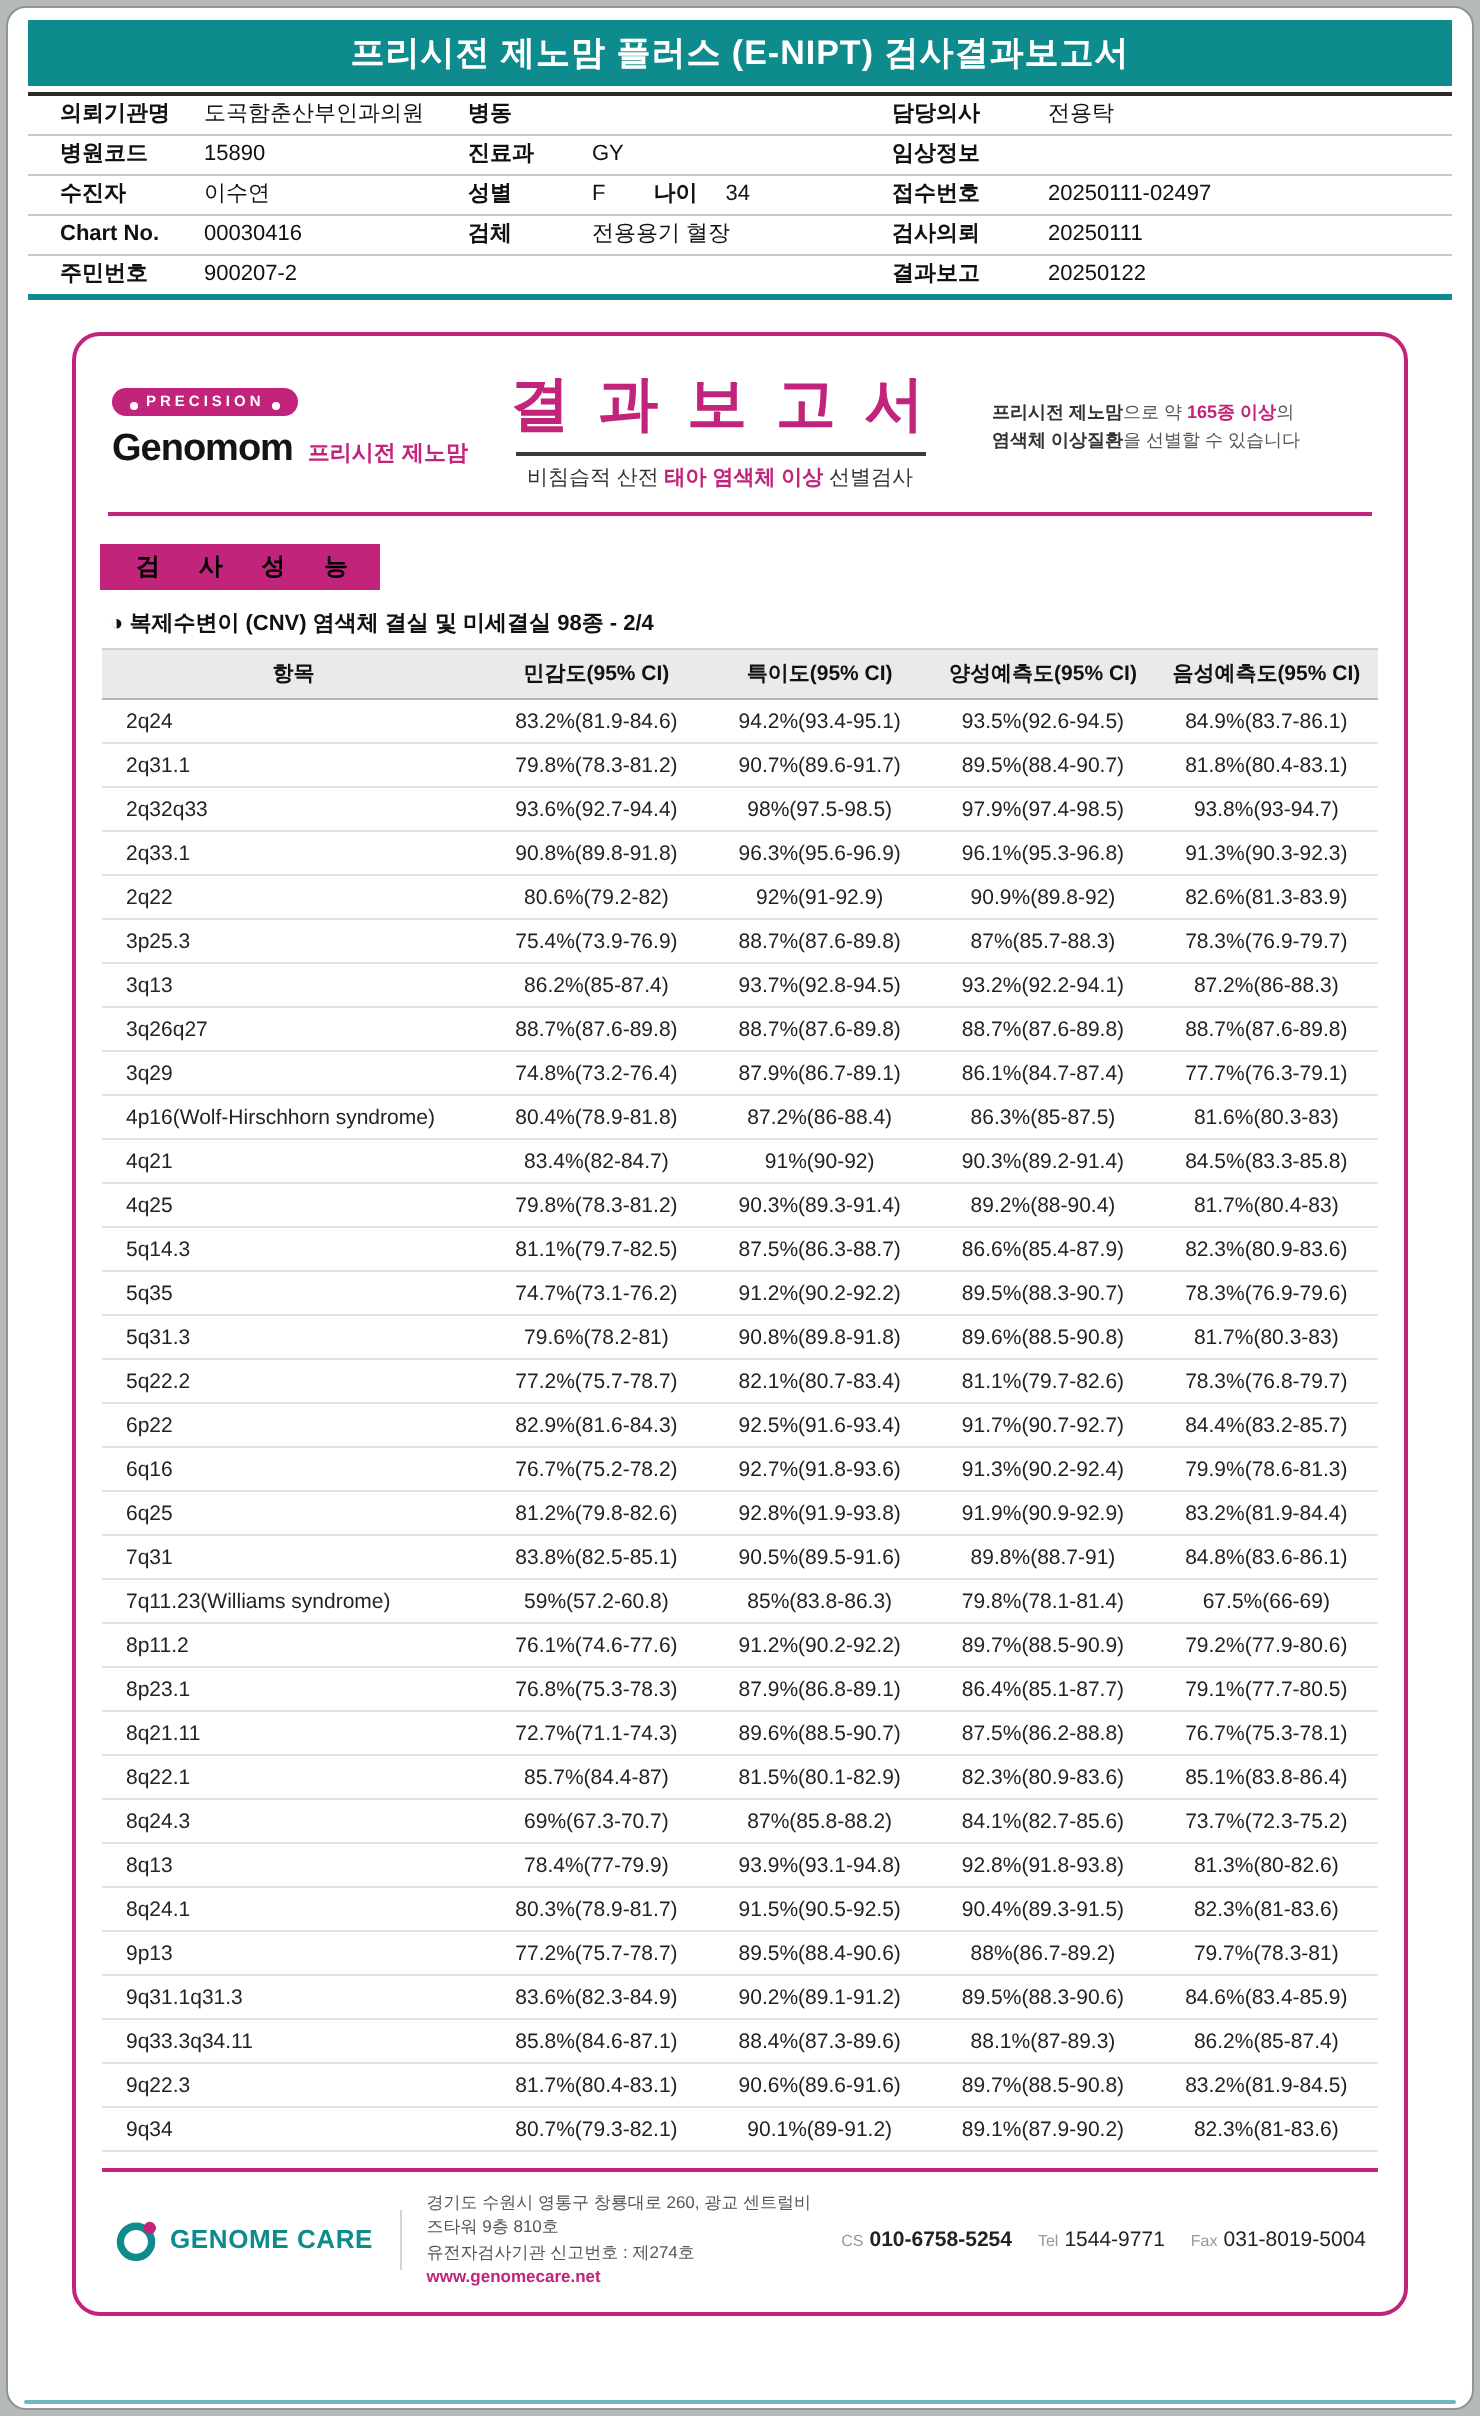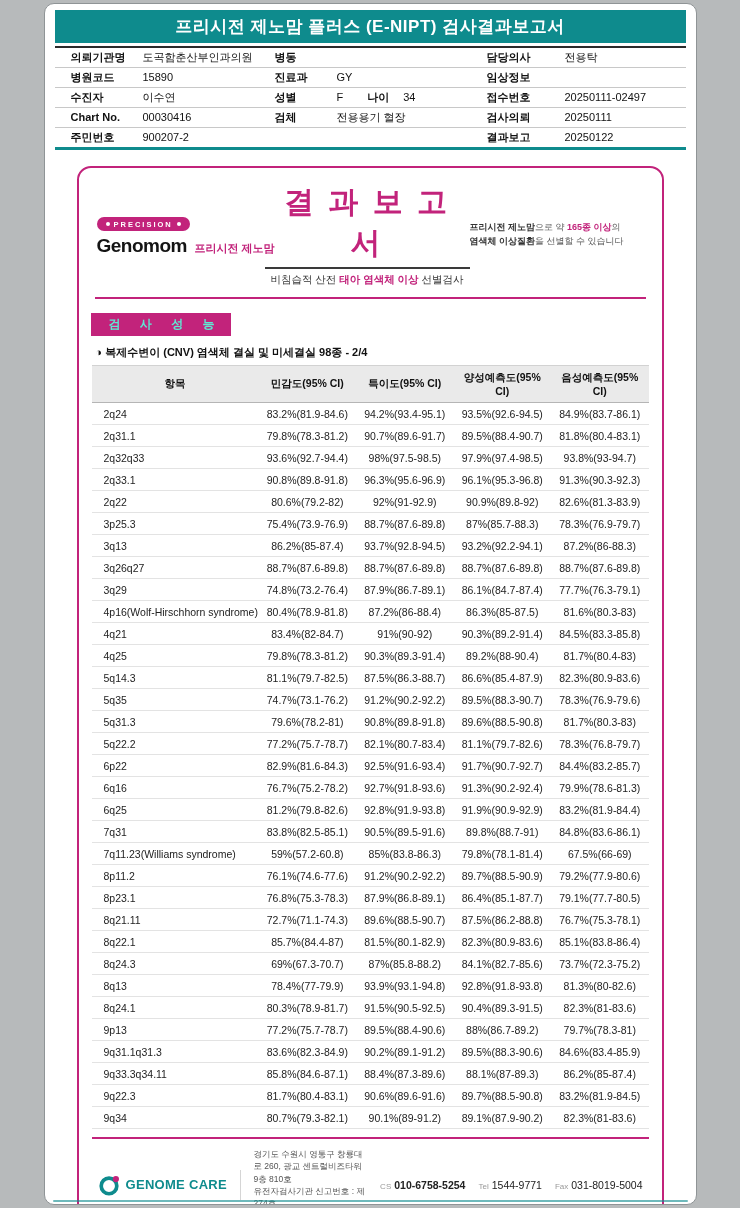--- a/index.html
+++ b/index.html
@@ -1,18 +1,18 @@
 <!DOCTYPE html>
 <html><head>
 <meta charset="utf-8">
 <style>
   * { margin:0; padding:0; box-sizing:border-box; }
   html,body { width:740px; height:1208px; }
   body { background:#b7babb; font-family:"Liberation Sans","DejaVu Sans",sans-serif; }
-  .page { position:relative; width:653px; height:1202px; margin:3px auto; background:#fff;
+  .page { position:relative; width:734px; height:1202px; margin:3px auto; background:#fff;
           border:1px solid #8f9496; border-radius:10px; overflow:hidden; }
 
   
   .top-banner { margin:6px 10px 0; background:#0E8B8D; color:#fff; text-align:center;
                 font-size:17px; font-weight:bold; letter-spacing:0.5px; padding:5px 0; }
 
   
   .patient-info { margin:3px 10px 0; border-top:2px solid #2b2b2b; }
   .pi-row { display:flex; align-items:flex-start; padding:3px 2px; border-bottom:1px solid #c8c8c8;
             font-size:11px; color:#111; line-height:13px; }
@@ -23,38 +23,38 @@
   .pi-l2 { width:62px; }
   .pi-v2 { width:150px; }
   .pi-l3 { width:78px; }
   .pi-v3 { flex:1; }
   .pi-inline { margin-left:24px; margin-right:14px; font-weight:bold; }
 
   
   .report-box { margin:16px 32px 0; border:2px solid #C2237B; border-radius:14px; background:#fff; }
   .box-header { display:flex; align-items:center; padding:14px 18px 8px; }
   .brand { width:168px; }
-  .badge { display:inline-flex; align-items:center; gap:4px; background:#C2237B; color:#fff;
+  .badge { display:inline-flex; align-items:flex-end; gap:4px; background:#C2237B; color:#fff;
            font-size:7.5px; font-weight:bold; letter-spacing:2px; padding:2.5px 9px; border-radius:9px; }
   .badge-dot { width:4px; height:4px; background:#fff; border-radius:50%; display:inline-block; }
   .brand-line { margin-top:4px; white-space:nowrap; }
   .brand-name { font-size:19px; font-weight:bold; color:#141414; letter-spacing:-0.5px; }
   .brand-sub { font-size:11px; font-weight:bold; color:#C2237B; margin-left:3px; }
   .title-block { flex:1; text-align:center; }
   .report-title { font-size:30px; font-weight:bold; color:#C2237B; letter-spacing:3px; }
   .title-rule { width:205px; border-top:2px solid #3a3a3a; margin:3px auto 4px; }
   .report-subtitle { font-size:10.5px; color:#333; }
   .report-subtitle .mag { color:#C2237B; font-weight:bold; }
   .note { width:188px; font-size:9px; color:#555; line-height:1.55; }
   .n-strong { font-weight:bold; color:#333; }
   .n-mag { font-weight:bold; color:#C2237B; }
   .header-rule { border:none; border-top:2px solid #C2237B; margin:2px 16px 0; }
 
   
-  .section-label { display:inline-block; margin:14px 0 0 12px; background:#C2237B; color:#5eead4;
+  .section-label { display:inline-block; margin:14px 0 0 12px; background:#C2237B; color:#000000;
                    font-size:12px; font-weight:bold; letter-spacing:8px; padding:3px 8px 3px 18px; }
   .section-subtitle { margin:9px 0 5px 17px; font-size:11px; font-weight:bold; color:#111; }
 
   
   .perf-table { width:calc(100% - 26px); margin:2px 13px 0; border-collapse:collapse;
                 font-size:10.5px; table-layout:fixed; }
   .perf-table th { background:#eaeaea; font-weight:bold; color:#111; padding:5px 2px;
                    border-top:1px solid #d2d2d2; border-bottom:1px solid #b5b5b5; text-align:center;margin-top:44px; }
   .perf-table th:first-child { width:30%; }
   .perf-table td { padding:4.5px 2px; border-bottom:1px solid #e3e3e3; text-align:center;

